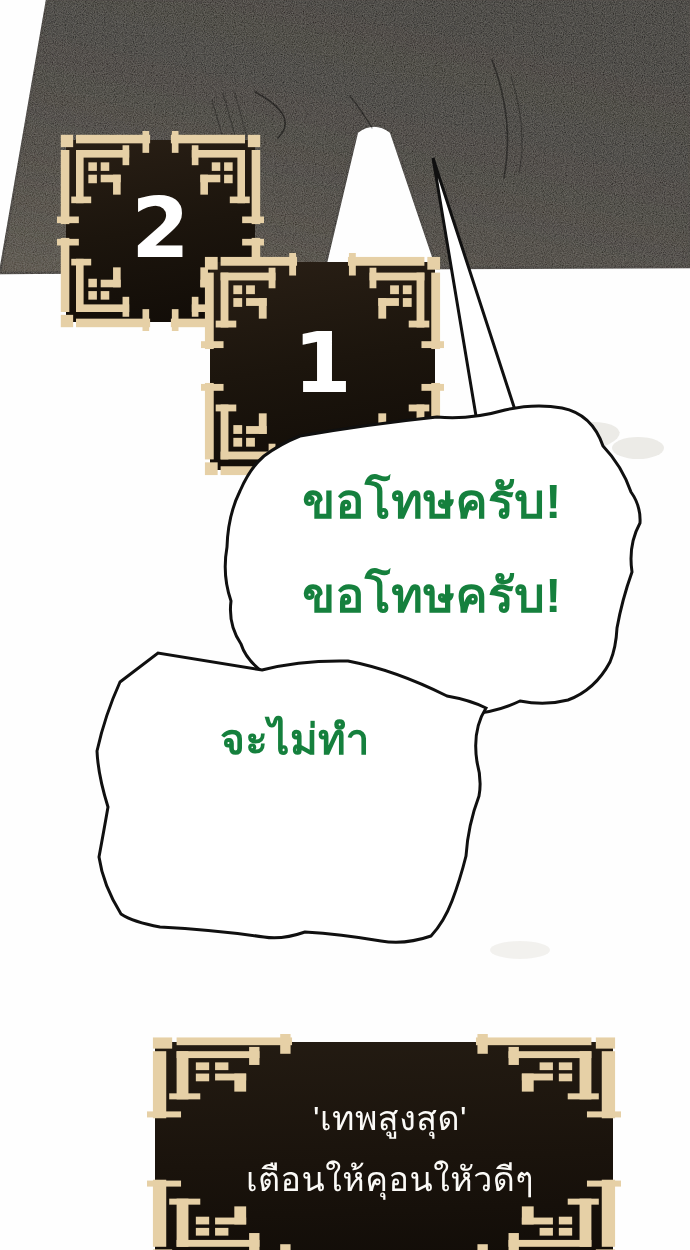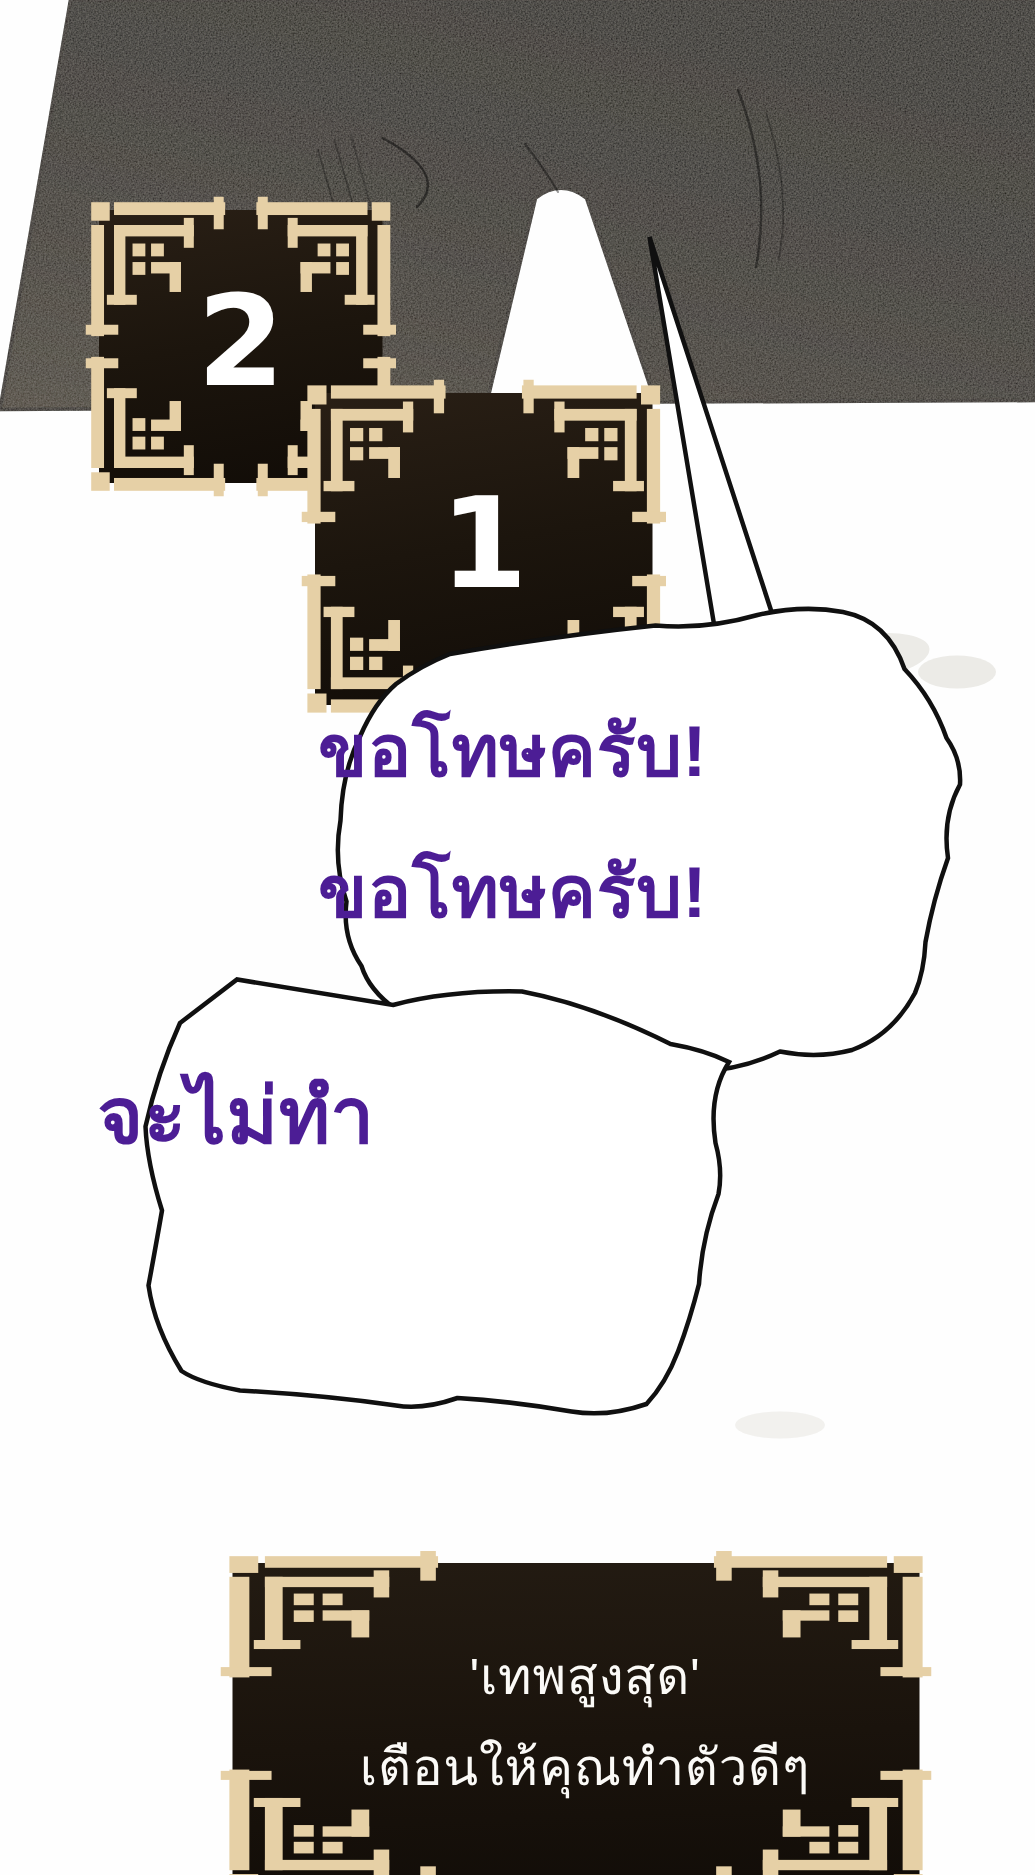--- a/index.html
+++ b/index.html
@@ -23,28 +23,28 @@
   .corner.br{right:-9px;bottom:-9px;transform:scale(-1,-1);}
 
   .countdown-number{
     position:absolute;left:0;right:0;top:50%;transform:translateY(-54%);
     text-align:center;color:#ffffff;
     font-family:"DejaVu Sans","Liberation Sans",sans-serif;
     font-weight:700;font-size:84px;line-height:1;
   }
 
   .bubble-text{
-    position:absolute;color:#4c1d95;
+    position:absolute;text-align:center;color:#15803d;
     font-weight:700;line-height:1.15;letter-spacing:0.5px;
     font-family:"Liberation Sans","DejaVu Sans",sans-serif;
   }
   .b1{width:440px;left:212px;font-size:48px;}
   .b1.l1{top:474px;}
   .b1.l2{top:568px;}
-  .b2{width:420px;left:65px;font-size:52px;}
+  .b2{width:420px;left:85px;font-size:42px;}
   .b2.l1{top:716px;}
   .b2.l2{top:816px;}
 
   .plaque{
     position:absolute;left:155px;top:1042px;width:458px;height:212px;
     background:linear-gradient(178deg,#231b12 0%,#1a130c 55%,#120d08 100%);
     border-radius:3px;
   }
   .plaque .corner.tl{left:-8px;top:-8px;}
   .plaque .corner.tr{right:-8px;top:-8px;transform:scaleX(-1);}
@@ -177,17 +177,17 @@
         <use href="#fret"></use>
       </svg>
     <svg class="corner bl" width="148" height="86" viewBox="0 0 100 100" preserveAspectRatio="none">
         <use href="#fret"></use>
       </svg>
     <svg class="corner br" width="148" height="86" viewBox="0 0 100 100" preserveAspectRatio="none">
         <use href="#fret"></use>
       </svg>
     <div class="plaque-text">
       <div>'เทพสูงสุด'</div>
-      <div>เตือนให้คุณทำตัวดีๆ</div>
+      <div>เตือนให้คุอนใหัวดีๆ</div>
     </div>
   </div>
 
 </div>
 
 </body></html>

